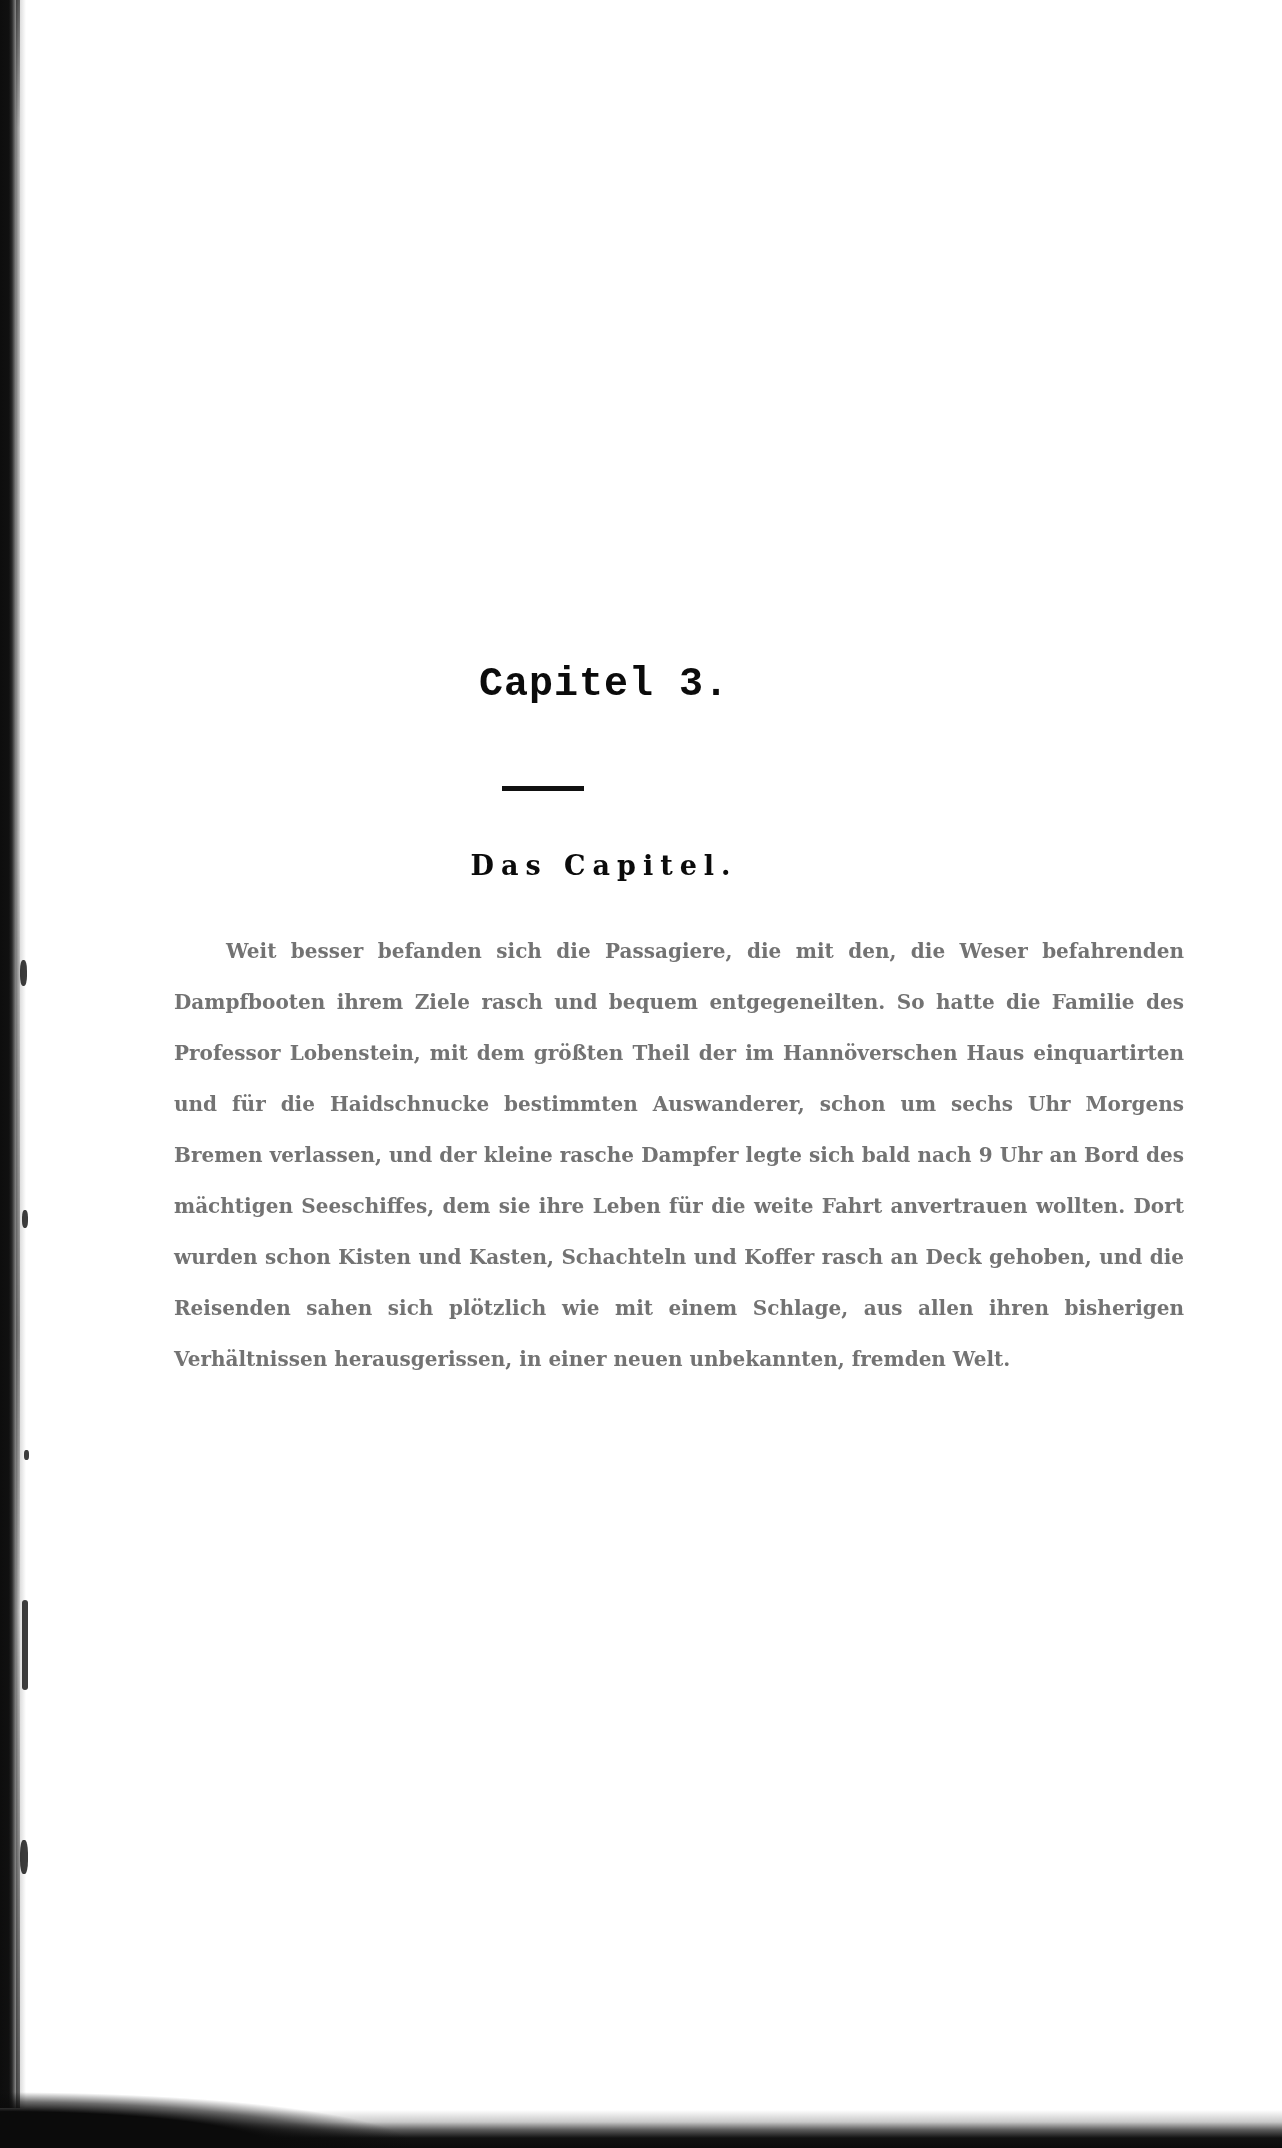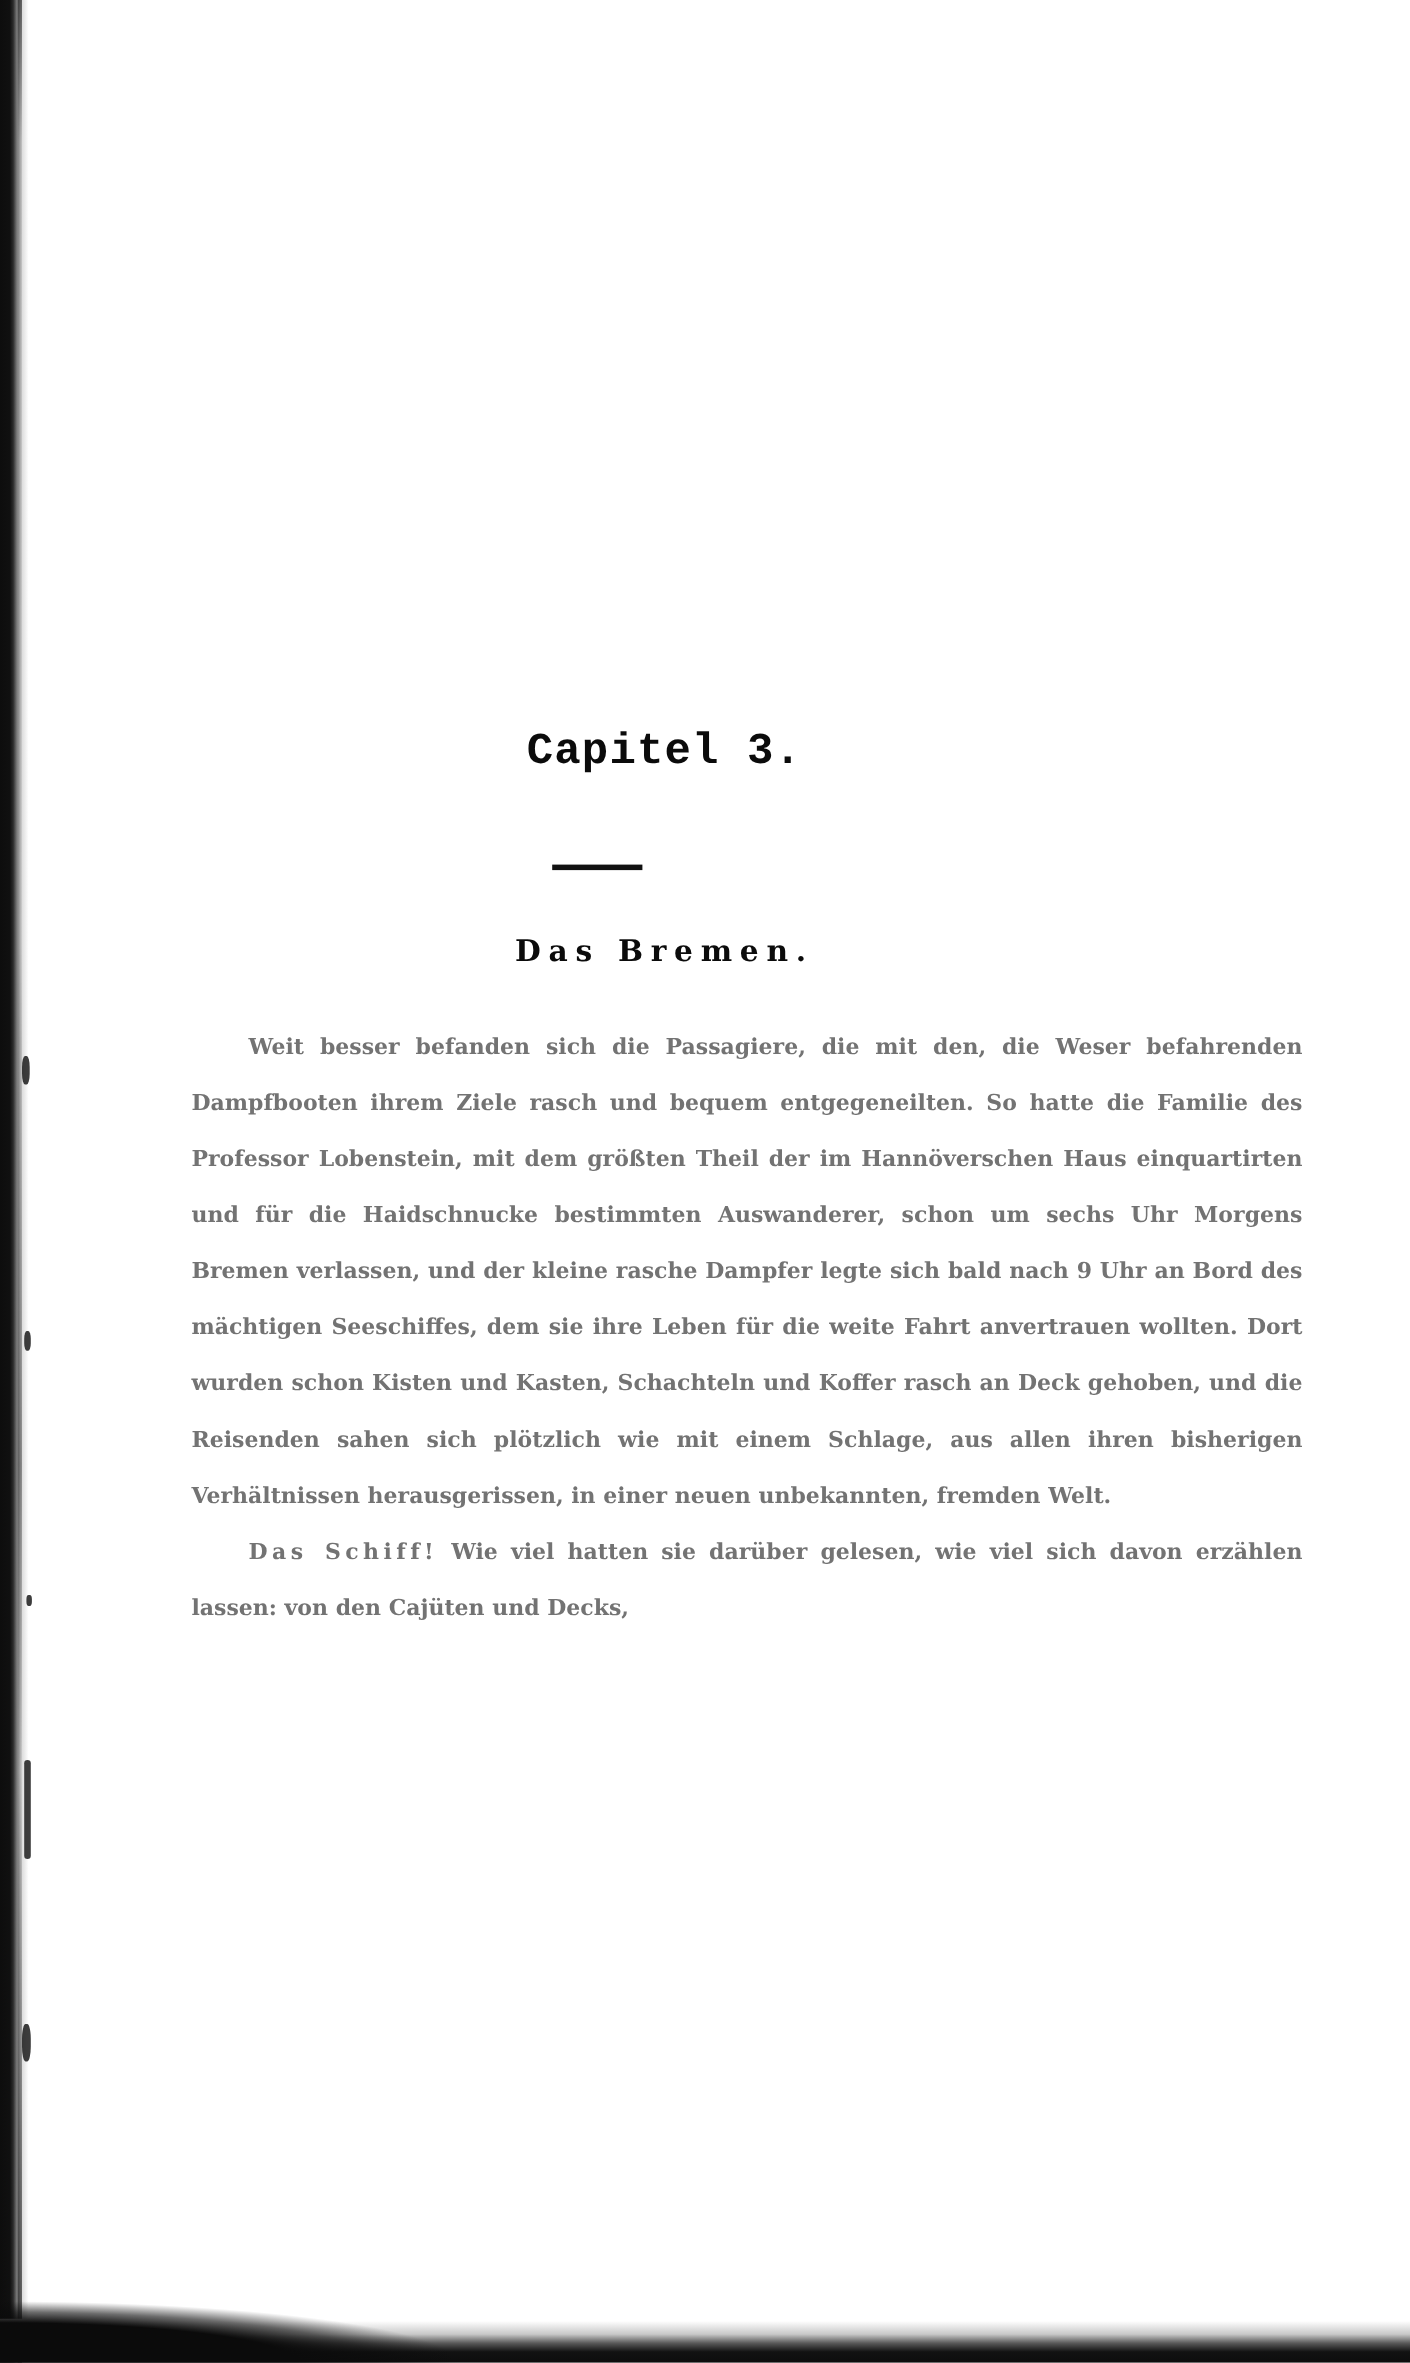--- a/index.html
+++ b/index.html
@@ -153,23 +153,20 @@
   <div class="scan-speck" style="left:24px;top:1450px;width:5px;height:10px;"></div>
   <div class="scan-speck" style="left:22px;top:1600px;width:6px;height:90px;border-radius:3px;"></div>
   <div class="scan-speck" style="left:20px;top:1840px;width:8px;height:34px;"></div>
 
   <div id="content">
 
     <div class="chapter-title">Capitel 3.</div>
 
     <div class="rule"></div>
 
-    <div class="section-title">Das Bremen.</div>
+    <div class="section-title">Das Capitel.</div>
 
     <div class="body-text">
       <p>Weit besser befanden sich die Passagiere, die mit den, die Weser befahrenden Dampfbooten ihrem Ziele rasch und bequem entgegeneilten.   So hatte die Familie des Professor Lobenstein, mit dem größten Theil der im Hannöverschen Haus einquartirten und für die Haidschnucke bestimmten Auswanderer, schon um sechs Uhr Morgens Bremen verlassen, und der kleine rasche Dampfer legte sich bald nach 9 Uhr an Bord des mächtigen Seeschiffes, dem sie ihre Leben für die weite Fahrt anvertrauen wollten.   Dort wurden schon Kisten und Kasten, Schachteln und Koffer rasch an Deck gehoben, und die Reisenden sahen sich plötzlich wie mit einem Schlage, aus allen ihren bisherigen Verhältnissen herausgerissen, in einer neuen unbekannten, fremden Welt.</p>
-      <p>
-        <span class="sp">Das Schiff!</span><span>  Wie viel hatten sie darüber gelesen, wie viel sich davon erzählen lassen: von den Cajüten und Decks,</span>
-      </p>
     </div>
 
   </div>
 </div>
 
 </body></html>

